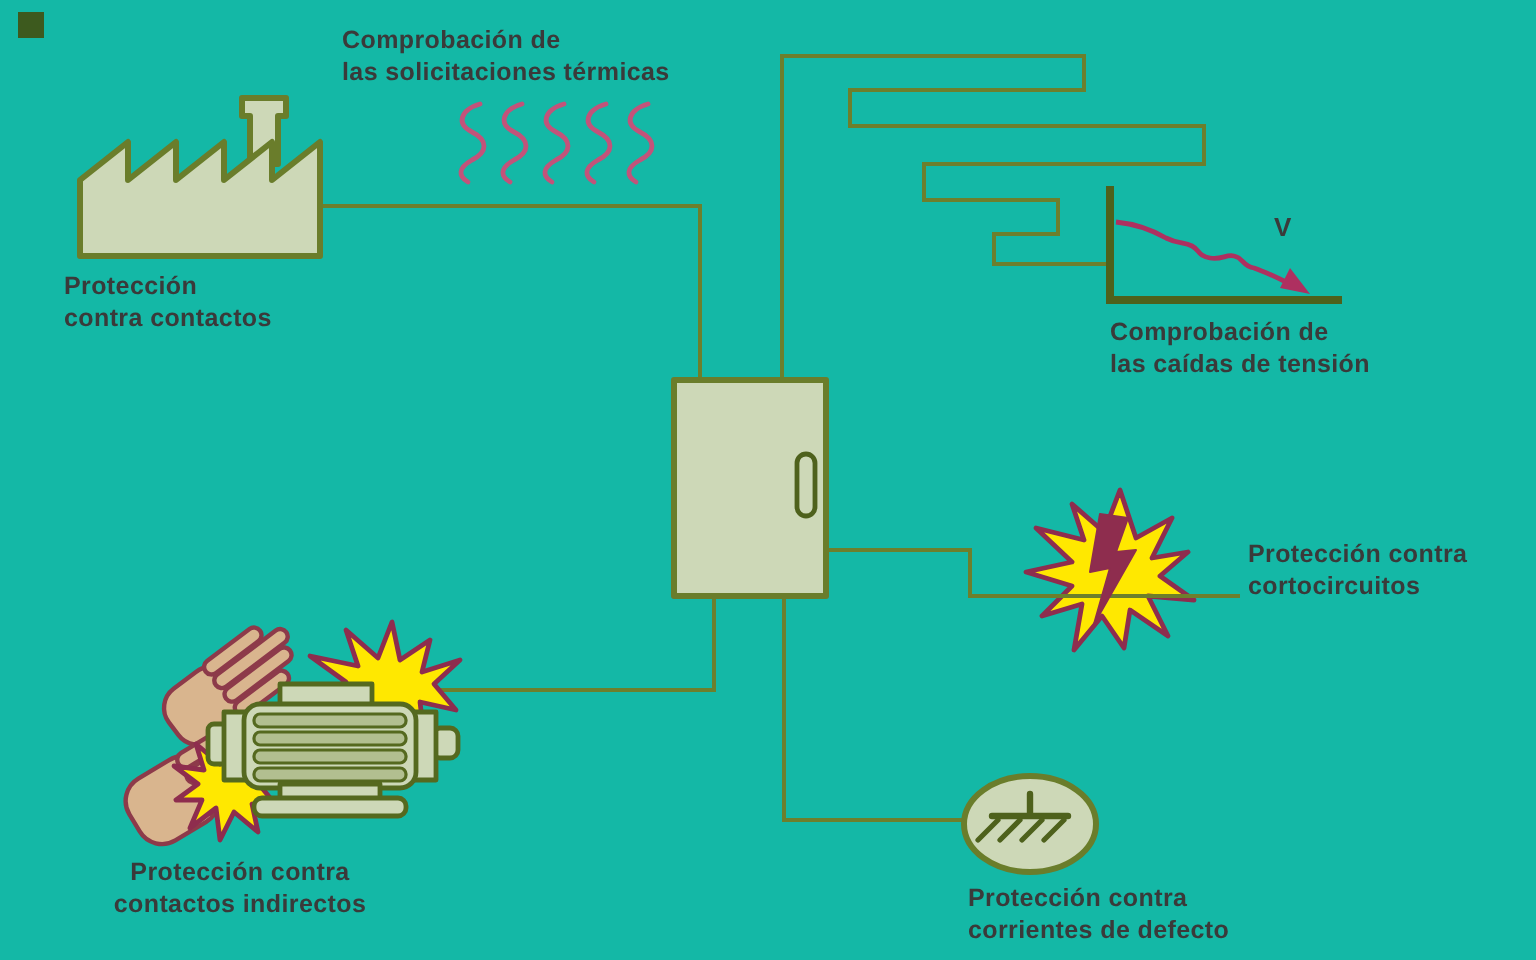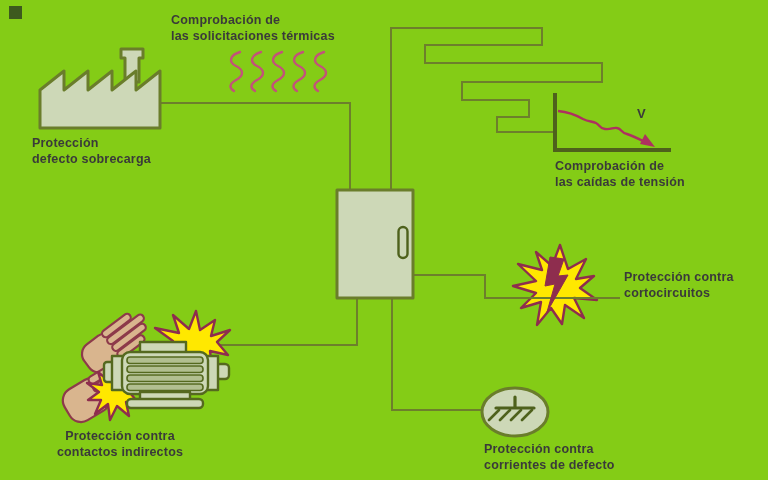--- a/index.html
+++ b/index.html
@@ -1,17 +1,17 @@
 <!DOCTYPE html>
 <html style="--green-fill: #cdd8b7; --outline-olive: #6a7d2b; --dark-olive: #4e611c; --line-green: #6d7f2c; --heat-pink: #c2537a; --curve-crimson: #ae3060; --burst-yellow: #ffe800; --burst-maroon: #8e2d4e; --hand-tan: #d9b58e; --hand-outline: #8d3a4a; --motor-olive: #55691f; --rib-green: #b2bf90; --corner-green: #3d5a1e; --text-dark: #3a3a3a;"><head>
 <meta charset="utf-8">
 <style>
   html,body{margin:0;padding:0;background:#ffffff;}
   #stage{
-    position:relative;width:768px;height:480px;background:#84cc16;overflow:hidden;
+    position:relative;width:768px;height:480px;background:#14b8a6;overflow:hidden;
     font-family:"Liberation Sans","DejaVu Sans",sans-serif;
   }
   #art{position:absolute;left:0;top:0;width:768px;height:480px;}
   .label{
     position:absolute;font-weight:bold;font-size:12.5px;line-height:16px;
     color:var(--text-dark,#3a3a3a);white-space:pre-line;letter-spacing:.2px;
   }
   .v-label{position:absolute;font-weight:600;font-size:13px;color:var(--text-dark,#3a3a3a);}
   .center{text-align:center;}
   
@@ -117,21 +117,21 @@
       <ellipse class="shape" cx="515" cy="412" rx="33" ry="24"></ellipse>
       <path class="gnd" d="M515,397 V408 M496,408 H534"></path>
       <path class="gnd-hatch" d="M532,410 L522,420 M521,410 L511,420 M510,410 L500,420 M499,410 L489,420"></path>
     </g>
   </svg>
 
   <div class="label" style="left:171px;top:12px;">Comprobación de
 las solicitaciones térmicas</div>
 
   <div class="label" style="left:32px;top:135px;">Protección
-defecto sobrecarga</div>
+contra contactos</div>
 
   <div class="v-label" style="left:637px;top:106px;">V</div>
 
   <div class="label" style="left:555px;top:158px;">Comprobación de
 las caídas de tensión</div>
 
   <div class="label" style="left:624px;top:269px;">Protección contra
 cortocircuitos</div>
 
   <div class="label center" style="left:38px;top:428px;width:164px;">Protección contra

